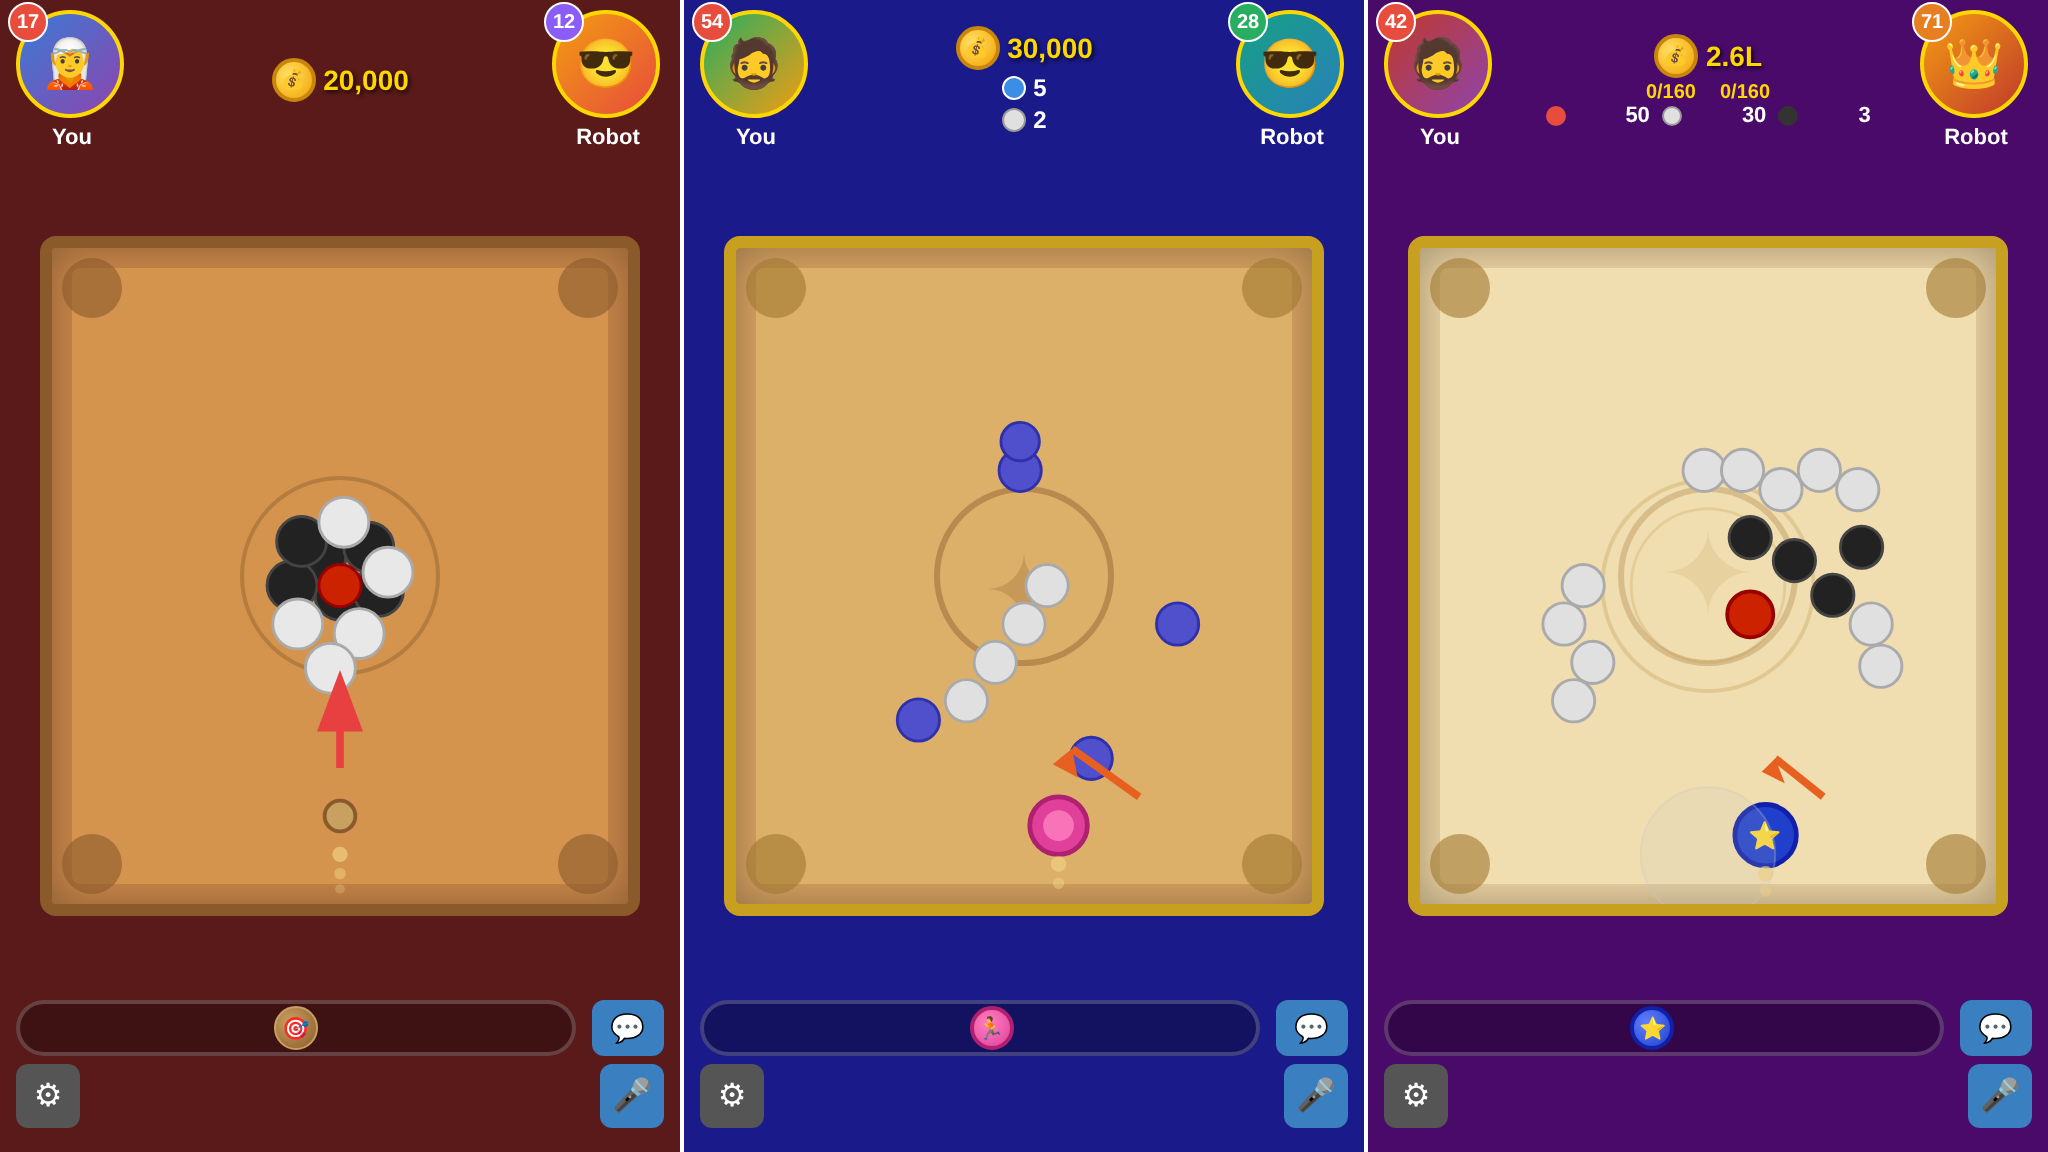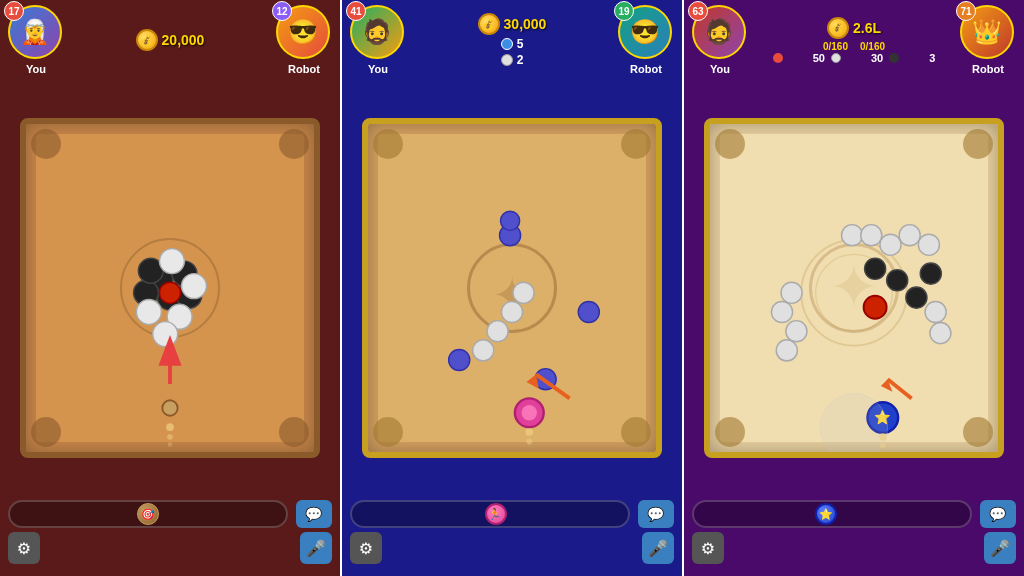--- a/index.html
+++ b/index.html
@@ -455,21 +455,21 @@
 </div>
 
 <div class="divider"></div>
 
 <div class="game-panel panel-2">
 
   <div class="header">
     <div class="player-info">
       <div class="avatar-container">
         <div class="avatar avatar-p1-2">🧔</div>
-        <div class="level-badge">41</div>
+        <div class="level-badge">54</div>
       </div>
       <div class="player-name">You</div>
     </div>
 
     <div class="coin-area">
       <div class="coin-row">
         <div class="coin-icon">💰</div>
         <span class="coin-amount">30,000</span>
       </div>
       <div class="score-row">
@@ -478,21 +478,21 @@
       </div>
       <div class="score-row">
         <div class="score-dot white"></div>
         <span class="score-val">2</span>
       </div>
     </div>
 
     <div class="player-info">
       <div class="avatar-container">
         <div class="avatar avatar-p2-2">😎</div>
-        <div class="level-badge green">19</div>
+        <div class="level-badge green">28</div>
       </div>
       <div class="player-name">Robot</div>
     </div>
   </div>
 
   <div class="board-container">
     <div class="board board-2">
       <div class="board-inner"></div>
       <div class="corner tl"></div>
       <div class="corner tr"></div>
@@ -543,21 +543,21 @@
 </div>
 
 <div class="divider"></div>
 
 <div class="game-panel panel-3">
 
   <div class="header">
     <div class="player-info">
       <div class="avatar-container">
         <div class="avatar avatar-p1-3">🧔</div>
-        <div class="level-badge">63</div>
+        <div class="level-badge">42</div>
       </div>
       <div class="player-name">You</div>
     </div>
 
     <div class="coin-area">
       <div class="coin-row">
         <div class="coin-icon">💰</div>
         <span class="coin-amount">2.6L</span>
       </div>
       <div style="display:flex; gap:12px; margin-top:2px;">

